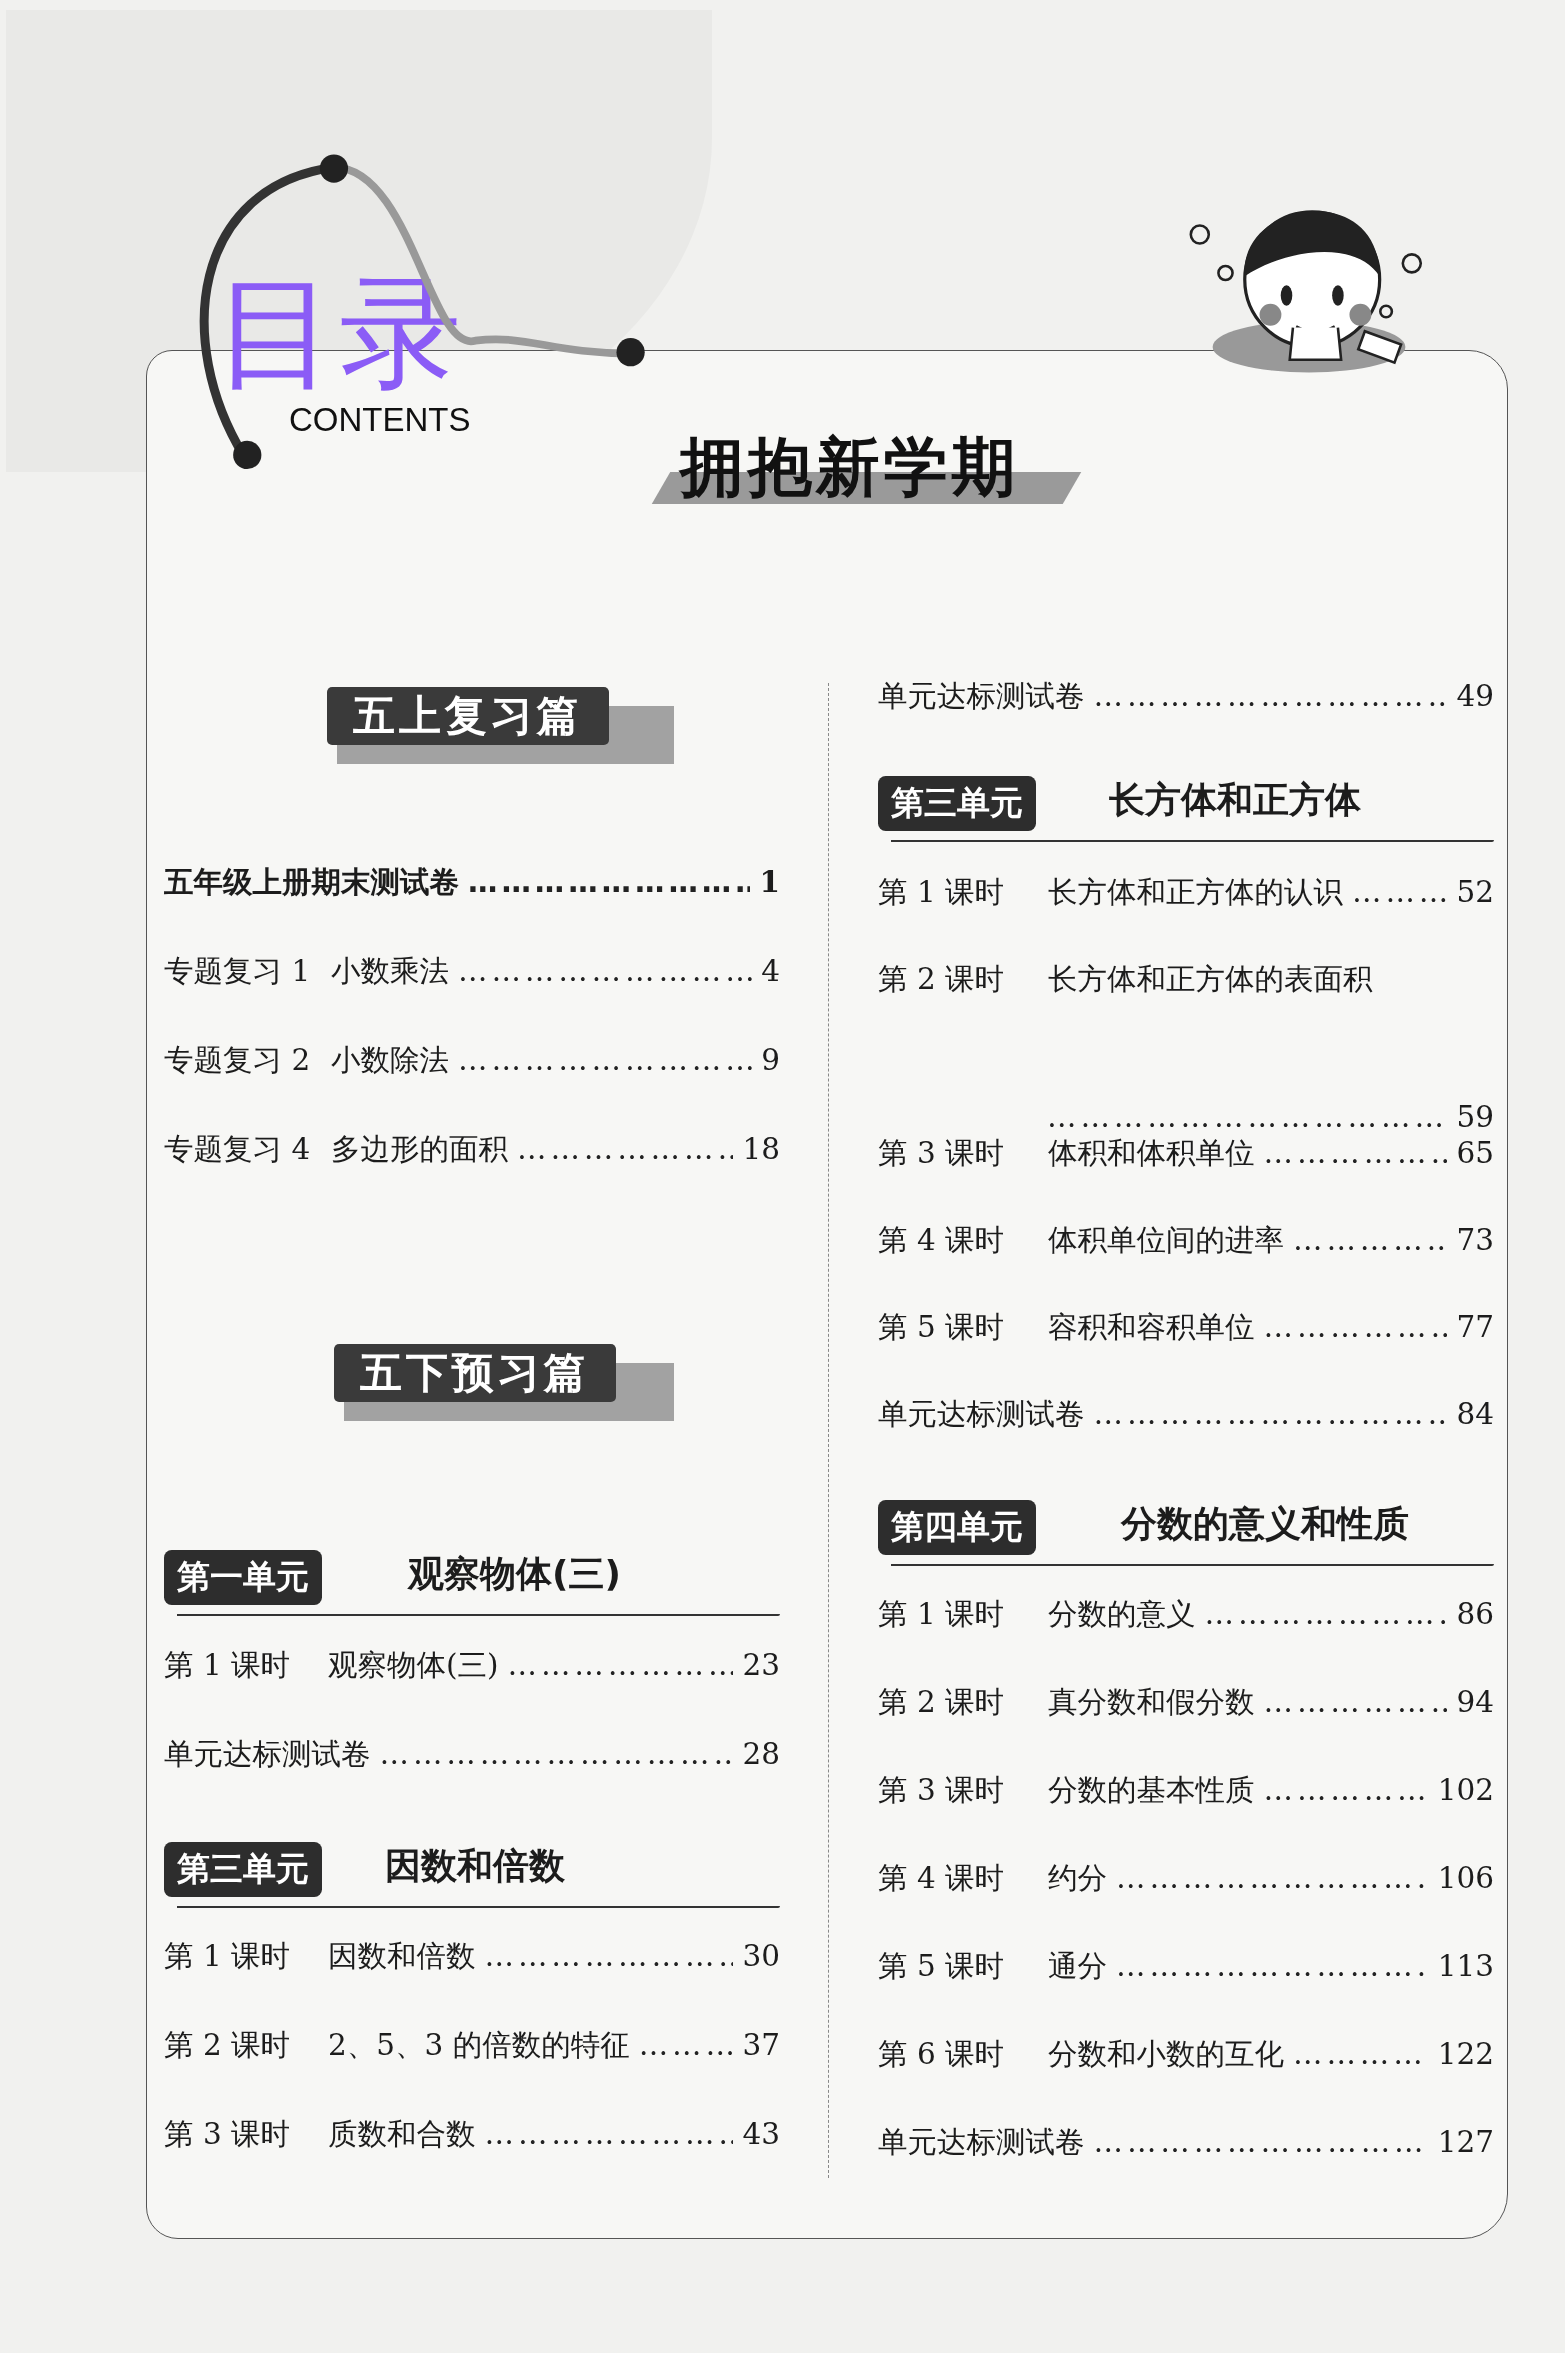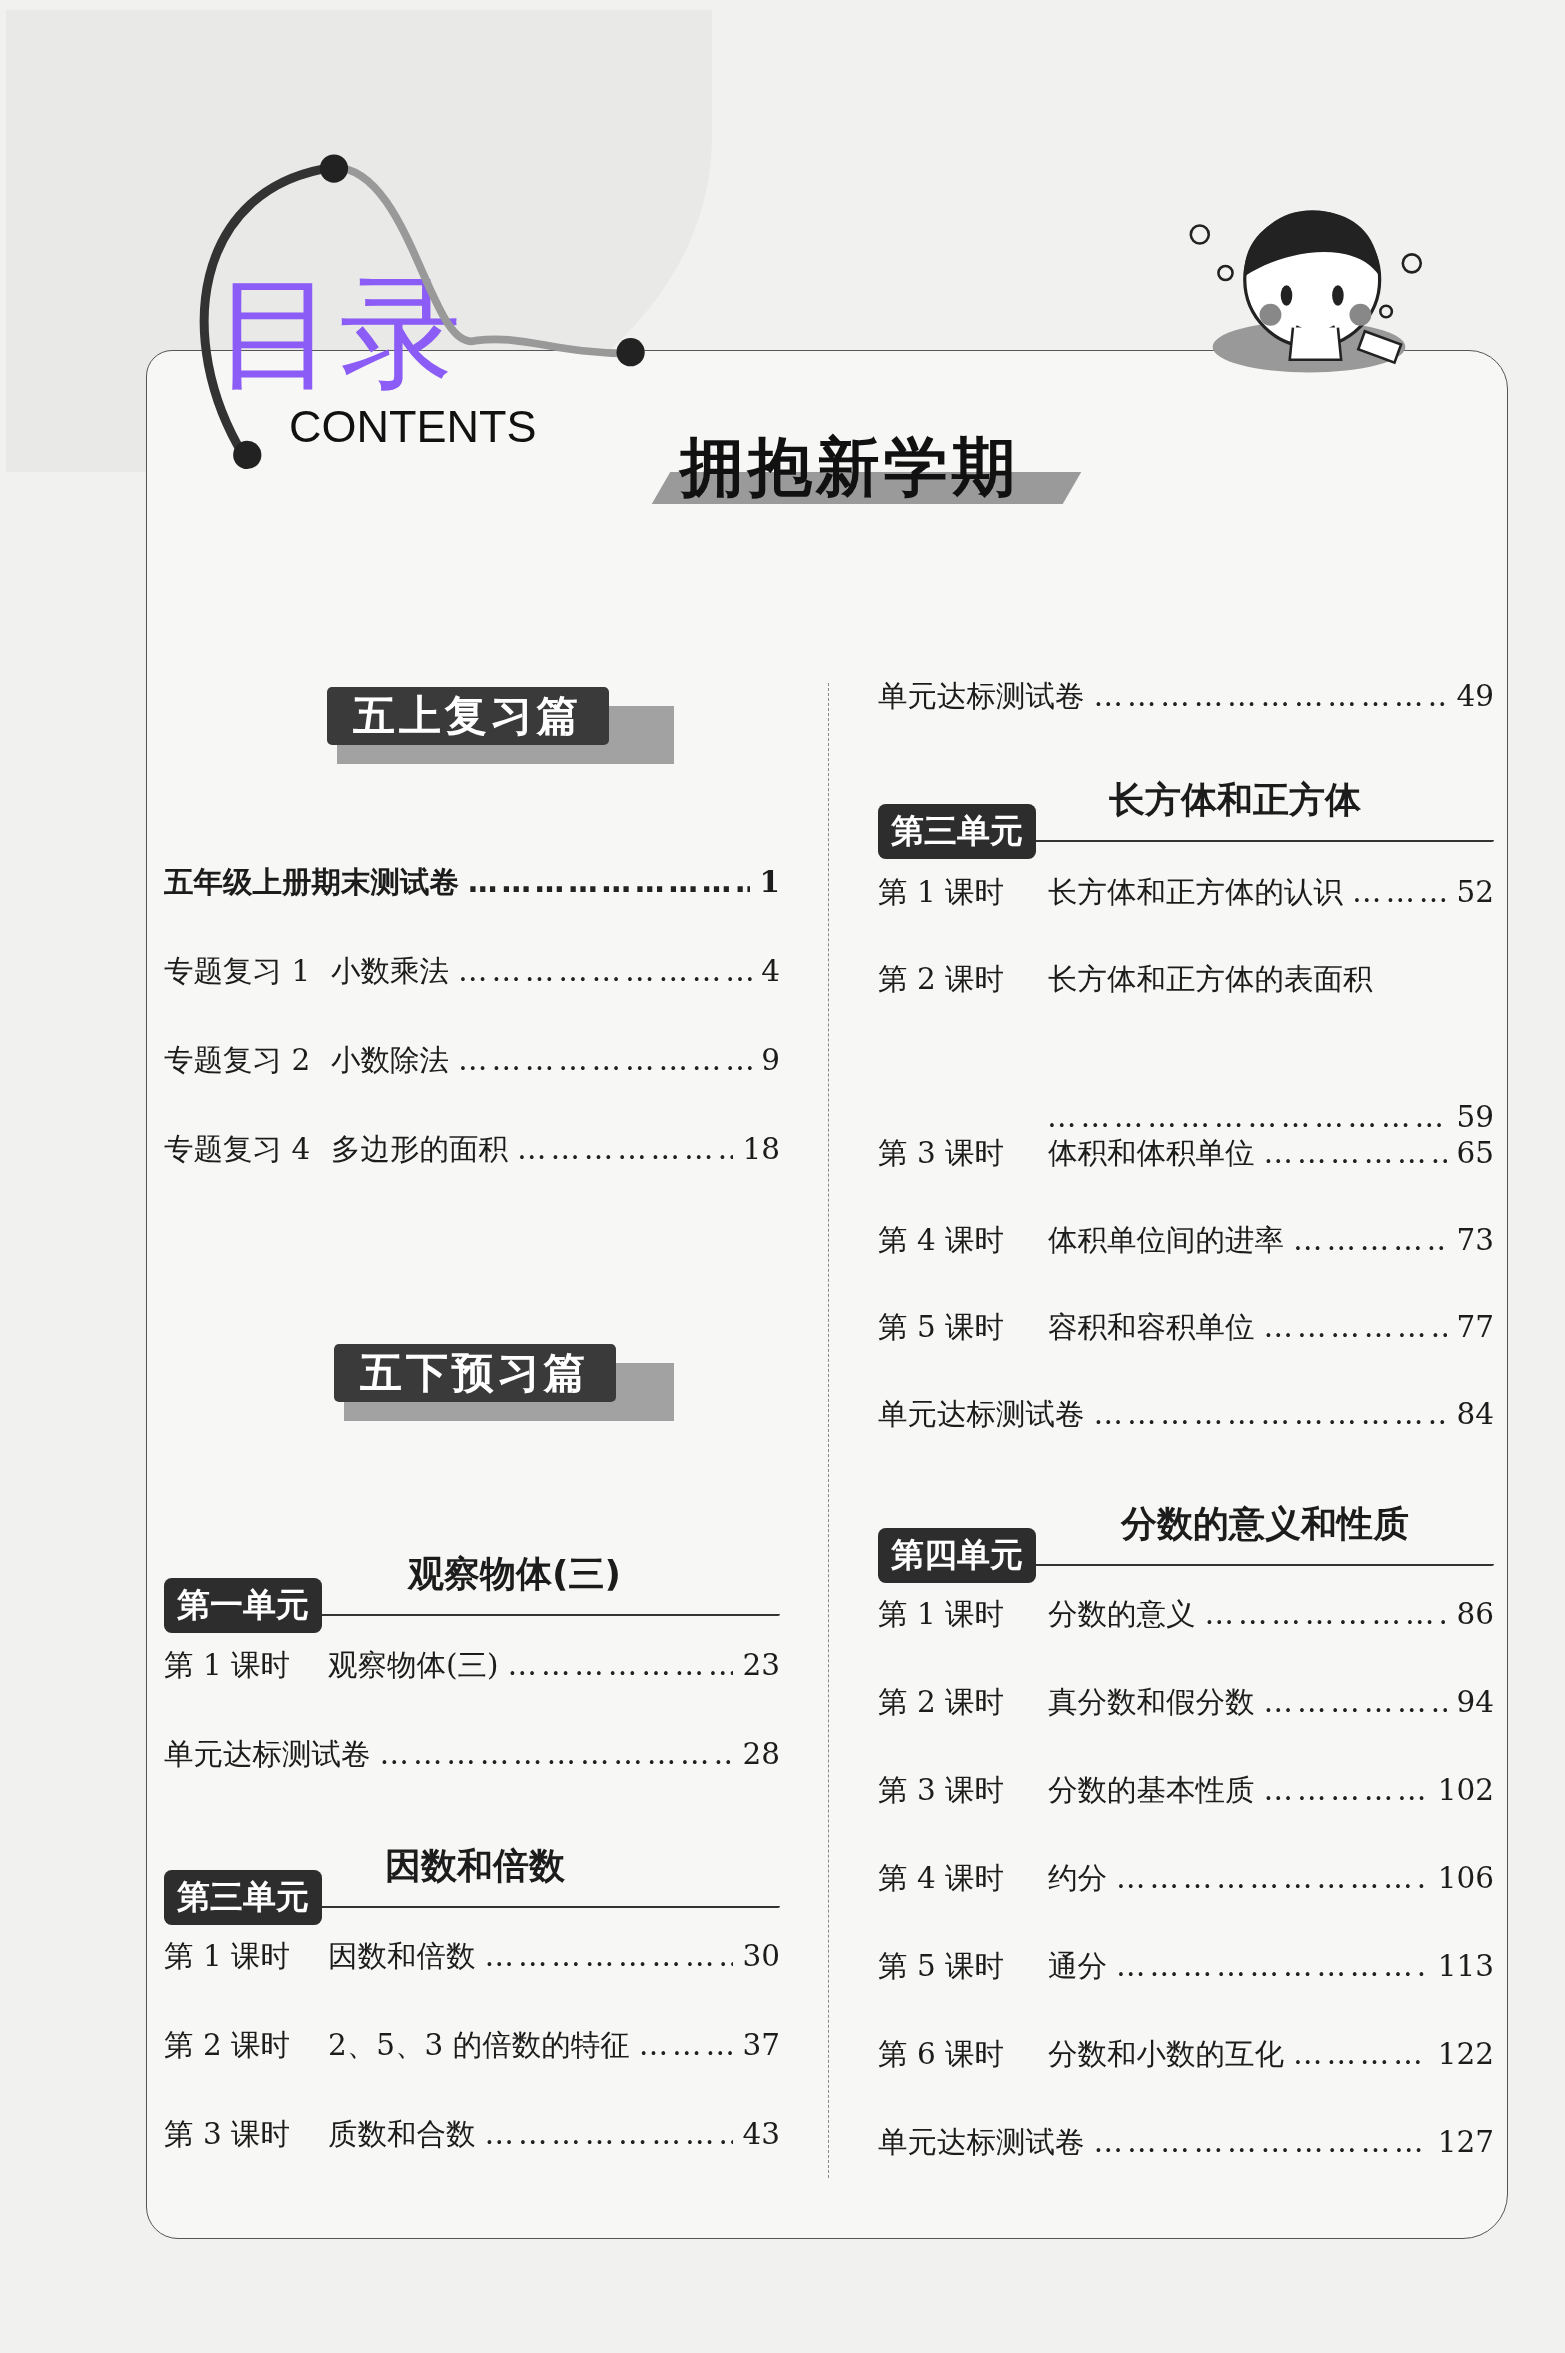--- a/index.html
+++ b/index.html
@@ -6,34 +6,34 @@
   body { width:1566px; height:2354px; background:#f1f1ef; position:relative; overflow:hidden;
          font-family:"DejaVu Serif", serif; color:#1c1c1c; }
   .abs { position:absolute; }
   
   .swoosh { left:6.4px; top:9.6px; width:706px; height:462px; background:#e9e9e7;
             border-bottom-right-radius:449px 334px; }
   .panel { left:146px; top:350px; width:1360px; height:1887px; background:#f7f7f5;
            border:1.3px solid #555; border-radius:26px 39px 45px 32px; }
   .title-main { left:215px; top:253px; font-family:"DejaVu Sans", sans-serif; font-size:122px;
                 font-weight:400; color:#8b5cf6; letter-spacing:2.6px; }
-  .title-en { left:289px; top:401px; font-family:"Liberation Sans", sans-serif; font-size:45px; color:#111; }
+  .title-en { left:289px; top:401px; font-family:"Liberation Sans", sans-serif; font-size:33px; color:#111; }
   .hero { left:680px; top:424px; font-family:"DejaVu Sans", sans-serif; font-size:64px;
           font-weight:bold; color:#111; letter-spacing:3.9px; z-index:2; }
   .hero-shadow { left:661px; top:472px; width:411px; height:32px; background:#9a9a9a;
                  transform:skewX(-30deg); }
   .divider { left:828px; top:683px; width:0; height:1495px; border-left:1.9px dashed #888; }
   .part-tag { height:77px; z-index:2;margin-left:32px; }
   .part-tag .dark { position:absolute; left:0; top:0; height:58px; background:#3a3a3a; border-radius:5.1px;
                     color:#fff; font-family:"DejaVu Sans", sans-serif; font-weight:bold; font-size:42px;
                     line-height:58px; padding:0 26px; letter-spacing:3.9px; }
   .part-tag .shade { position:absolute; left:9.6px; top:19px; height:58px; background:#a2a2a2; }
   .unit-head { height:71px; }
   .unit-head .tag { position:absolute; left:0; top:0; background:#2d2d2d; color:#fff; border-radius:7.7px;
-                    font-family:"DejaVu Sans", sans-serif; font-weight:bold; font-size:33px; padding:5.1px 13px;margin-top:28px; }
+                    font-family:"DejaVu Sans", sans-serif; font-weight:bold; font-size:33px; padding:5.1px 13px; }
   .unit-head .name { position:absolute; top:0; font-family:"DejaVu Sans", sans-serif; font-weight:bold; font-size:36px; }
   .unit-head .line { position:absolute; left:13px; top:64px; height:0; border-bottom:2.6px solid #333;
                      border-bottom-right-radius:13px; }
   .row { display:flex; align-items:baseline; font-size:29.5px; white-space:nowrap; }
   .row .lbl { flex:none; }
   .row .ttl { flex:none; }
   .row .dots { flex:1; overflow:hidden; margin:0 9px; letter-spacing:3.9px; color:#222; }
   .row .dots::before { content:"……………………………………………………………………………………………………………"; }
   .row .pg { flex:none; font-family:"DejaVu Serif", serif; }
   .bold { font-weight:bold; font-family:"DejaVu Sans", sans-serif; }

